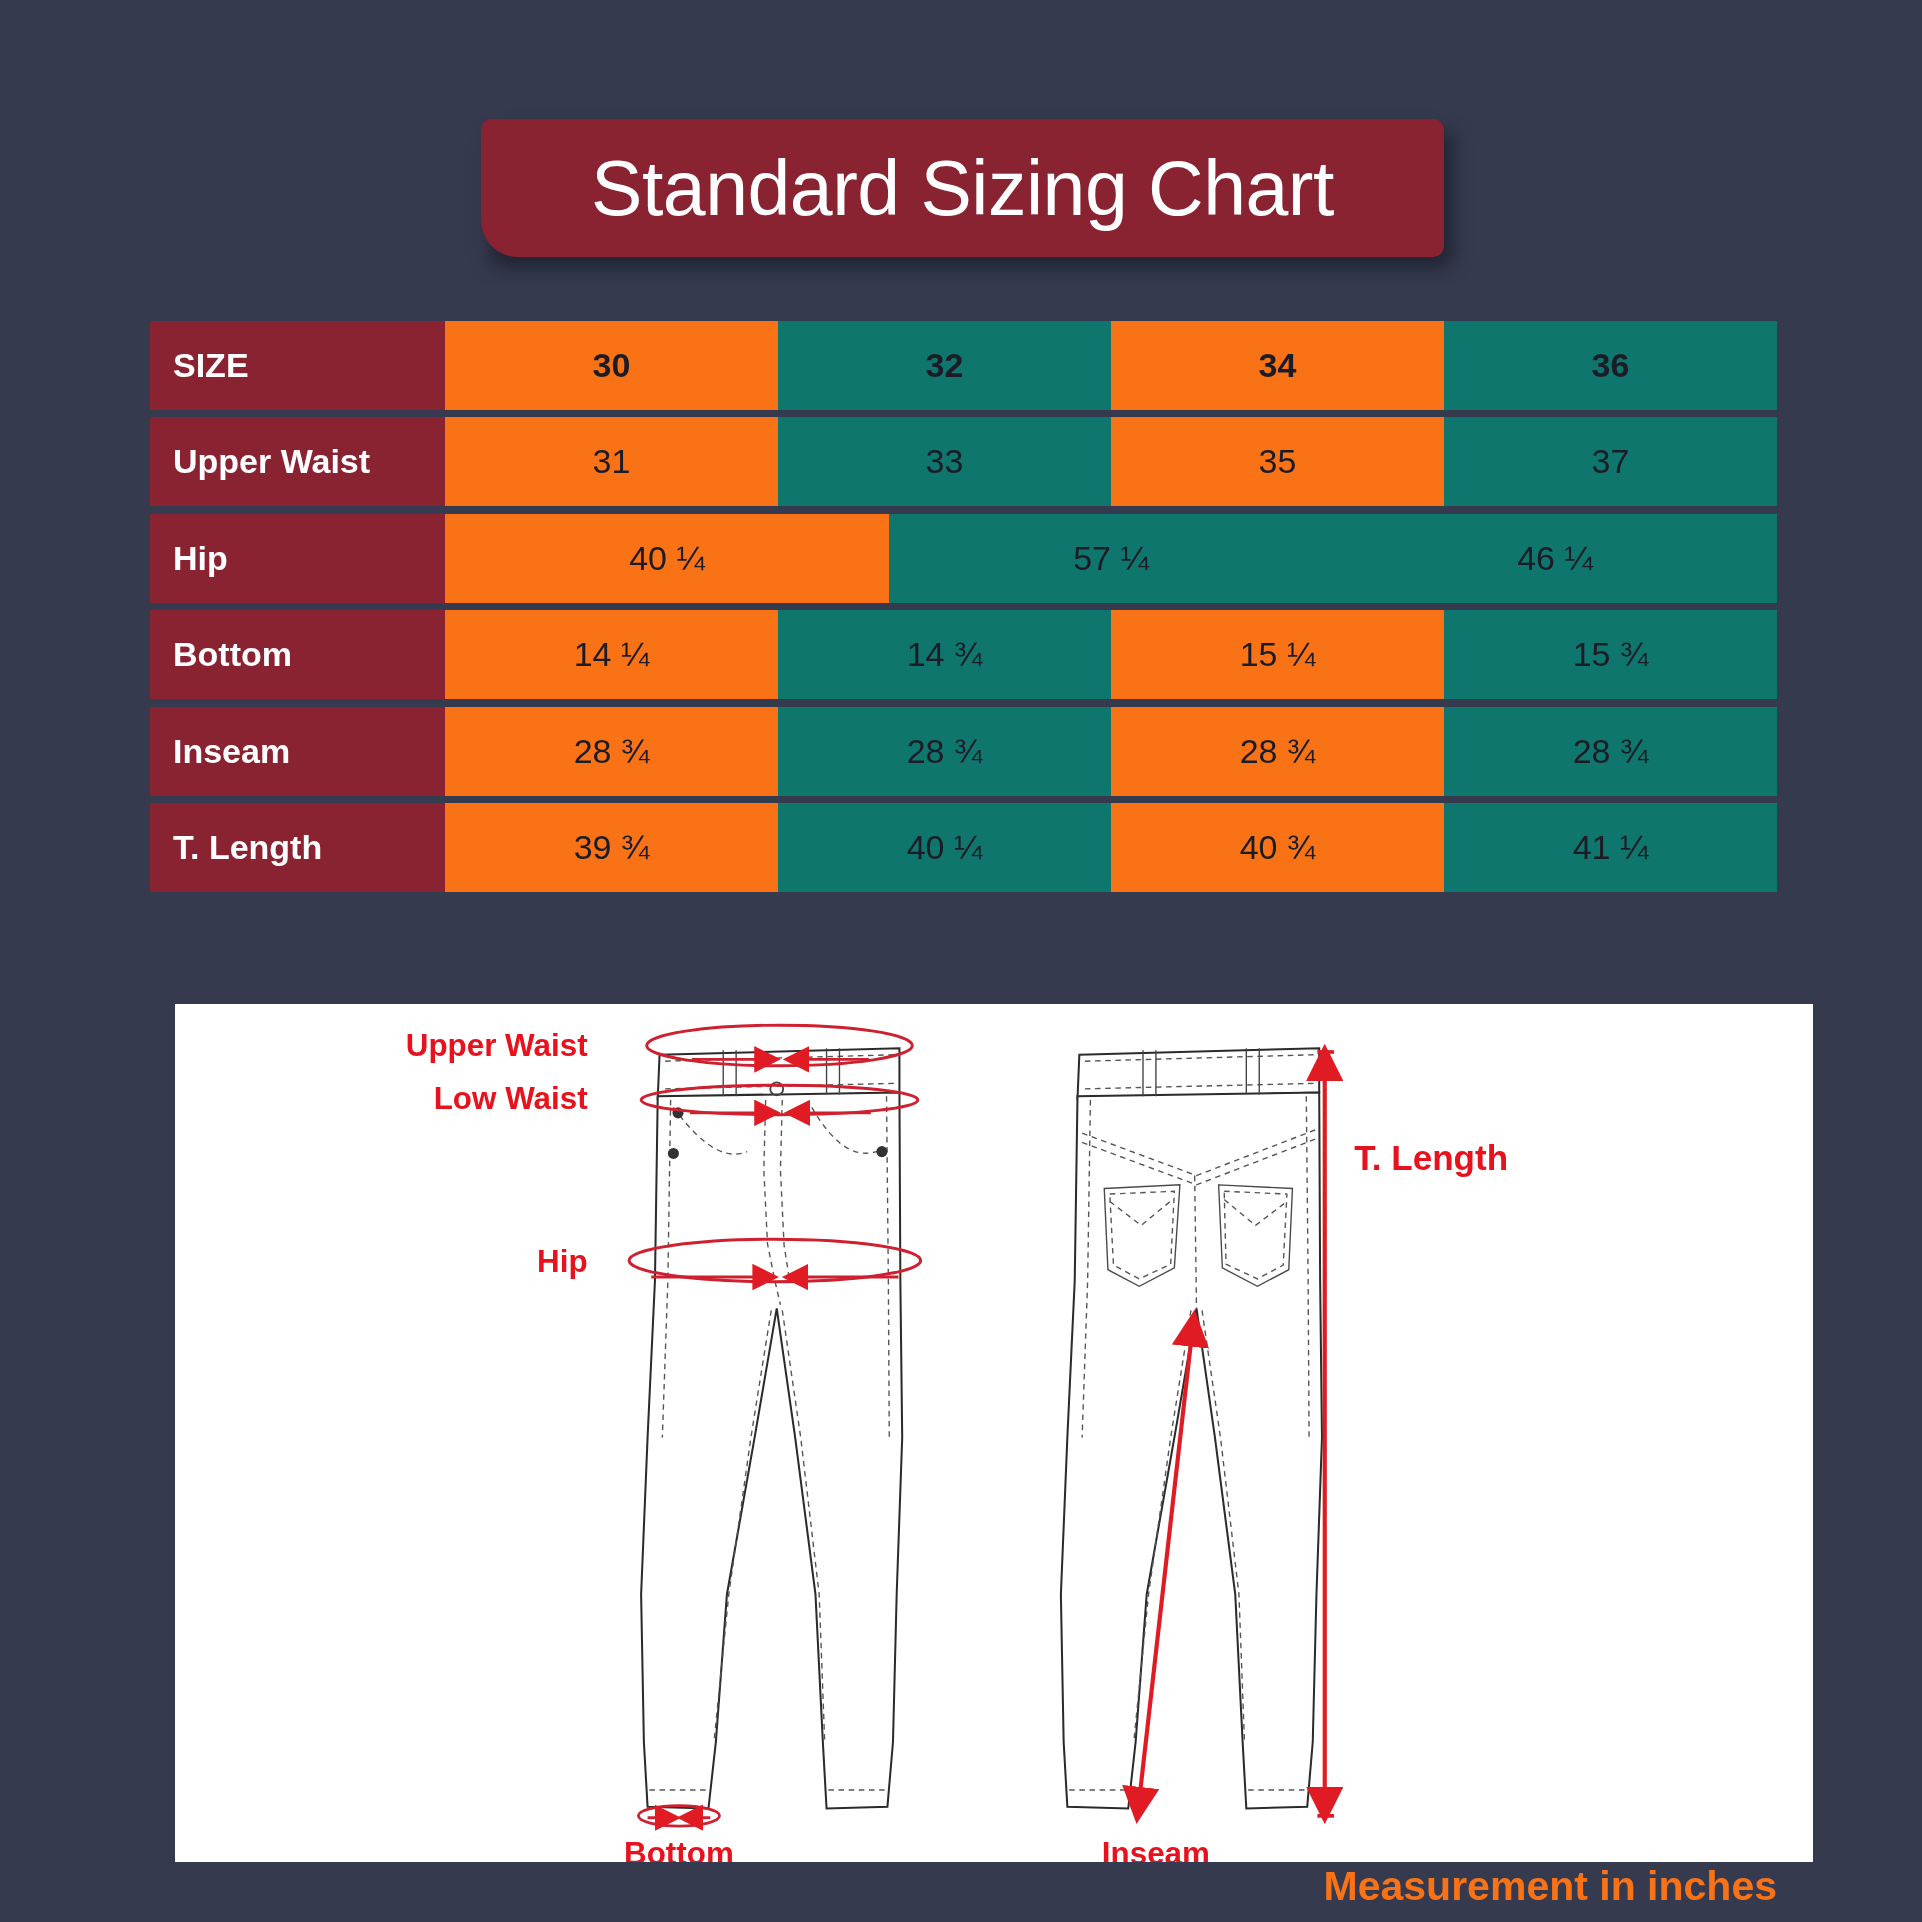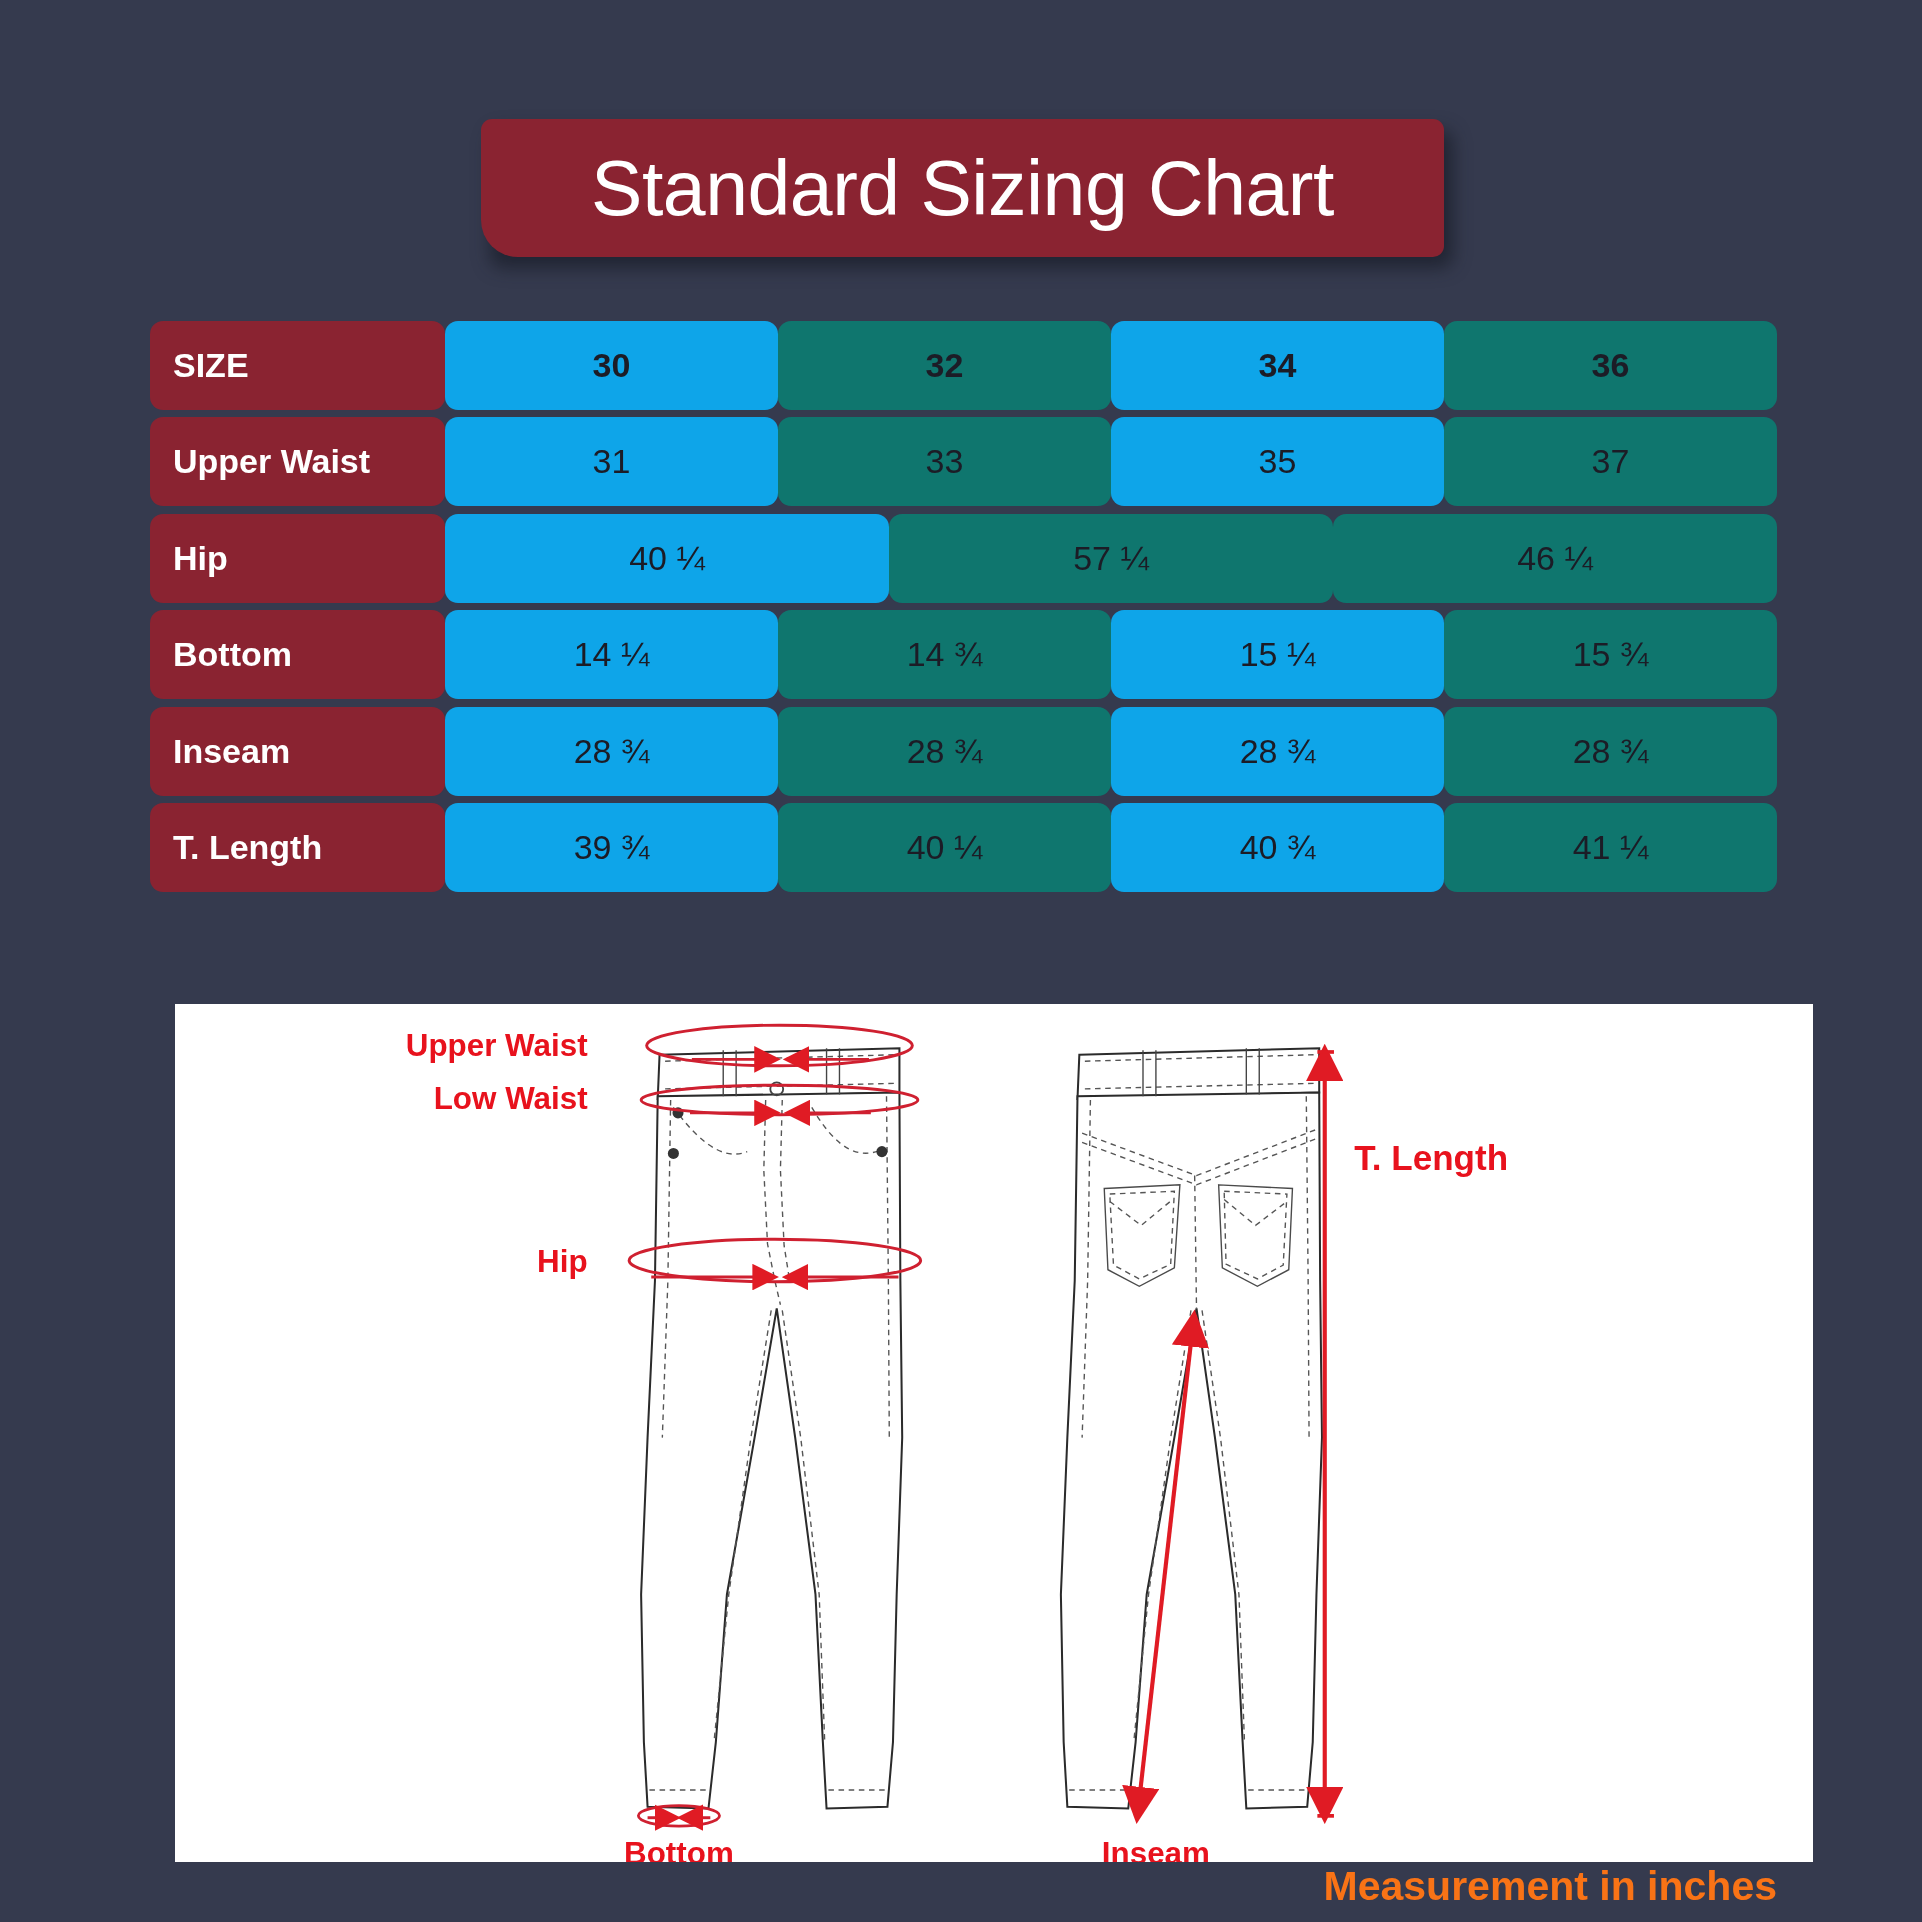--- a/index.html
+++ b/index.html
@@ -42,41 +42,40 @@
   
   .table {
     position:absolute; left:150px; top:321px;
     width:1627px;
   }
   .row { display:flex; width:100%; height:89px; margin-bottom:7.4px; }
   .row:last-child { margin-bottom:0; }
   .cell {
     display:flex; align-items:center;
     height:100%;
-    border-radius:13px;
   }
   .cell.label {
     width:295px;
     background:#8a2331;
     color:#ffffff;
     font-size:34px;
     font-weight:bold;
     padding-left:23px;
     justify-content:flex-start;
     flex:0 0 295px;
   }
   .cell.val {
     flex:1 1 0;
     justify-content:center;
     color:#1c1c26;
     font-size:34px;
     font-weight:normal;
   }
   .row.header .cell.val { font-weight:bold; }
-  .cell.val.odd  { background:#0ea5e9; }
+  .cell.val.odd  { background:#f97316; }
   .cell.val.even { background:#0f766e; }
 
   
   .illus {
     position:absolute; left:175px; top:1004px;
     width:1638px; height:858px;
     background:#ffffff;
   }
   .illus svg { display:block; width:100%; height:100%; }
 

